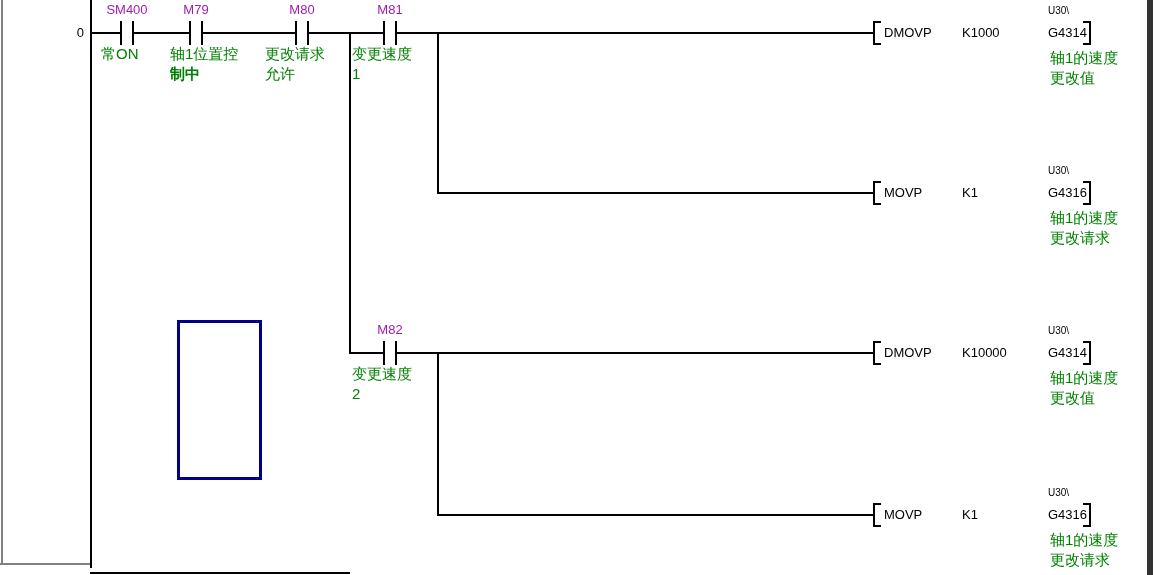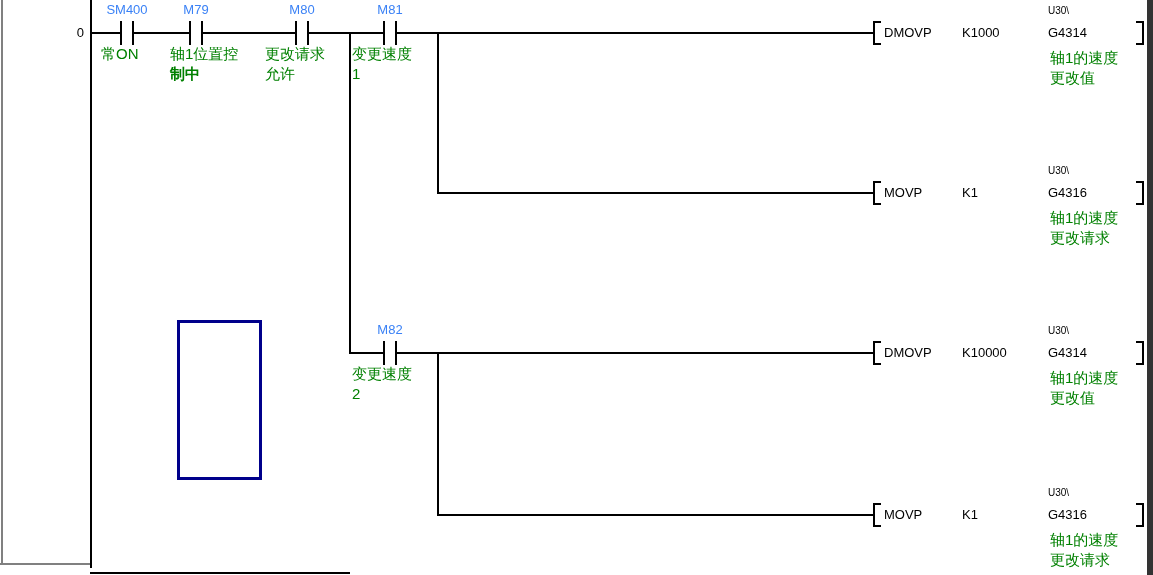--- a/index.html
+++ b/index.html
@@ -9,26 +9,26 @@
   }
   .wire{position:absolute;background:#000;}
   .rail{position:absolute;background:#000;}
   .frame{position:absolute;background:#808080;}
   .rightbar{position:absolute;background:#333333;}
   .contact{
     position:absolute;width:14px;height:24px;background:#fff;
     border-left:2px solid #000;border-right:2px solid #000;box-sizing:border-box;
   }
   .lbl{
-    position:absolute;font-size:13px;color:#3b82f6;width:90px;text-align:center;
+    position:absolute;font-size:13px;color:#a21caf;width:90px;text-align:center;
     line-height:15px;white-space:nowrap;
   }
   .cmt{position:absolute;font-size:15px;color:#008000;line-height:20px;white-space:nowrap;}
   .rungno{position:absolute;font-size:13px;color:#000;width:24px;text-align:right;}
-  .ins{position:absolute;width:271px;height:24px;}
+  .ins{position:absolute;width:218px;height:24px;}
   .brl{position:absolute;left:0;top:0;width:8px;height:24px;box-sizing:border-box;
        border-left:2px solid #000;border-top:2px solid #000;border-bottom:2px solid #000;}
   .brr{position:absolute;right:0;top:0;width:8px;height:24px;box-sizing:border-box;
        border-right:2px solid #000;border-top:2px solid #000;border-bottom:2px solid #000;}
   .itx{position:absolute;top:4px;font-size:13px;color:#000;line-height:16px;white-space:nowrap;}
   .dev{position:absolute;font-size:10px;color:#000000;line-height:15px;white-space:nowrap;}
   .cursor{
     position:absolute;left:177px;top:320px;width:85px;height:160px;
     border:3px solid #00008B;background:transparent;z-index:20;box-sizing:border-box;
   }

